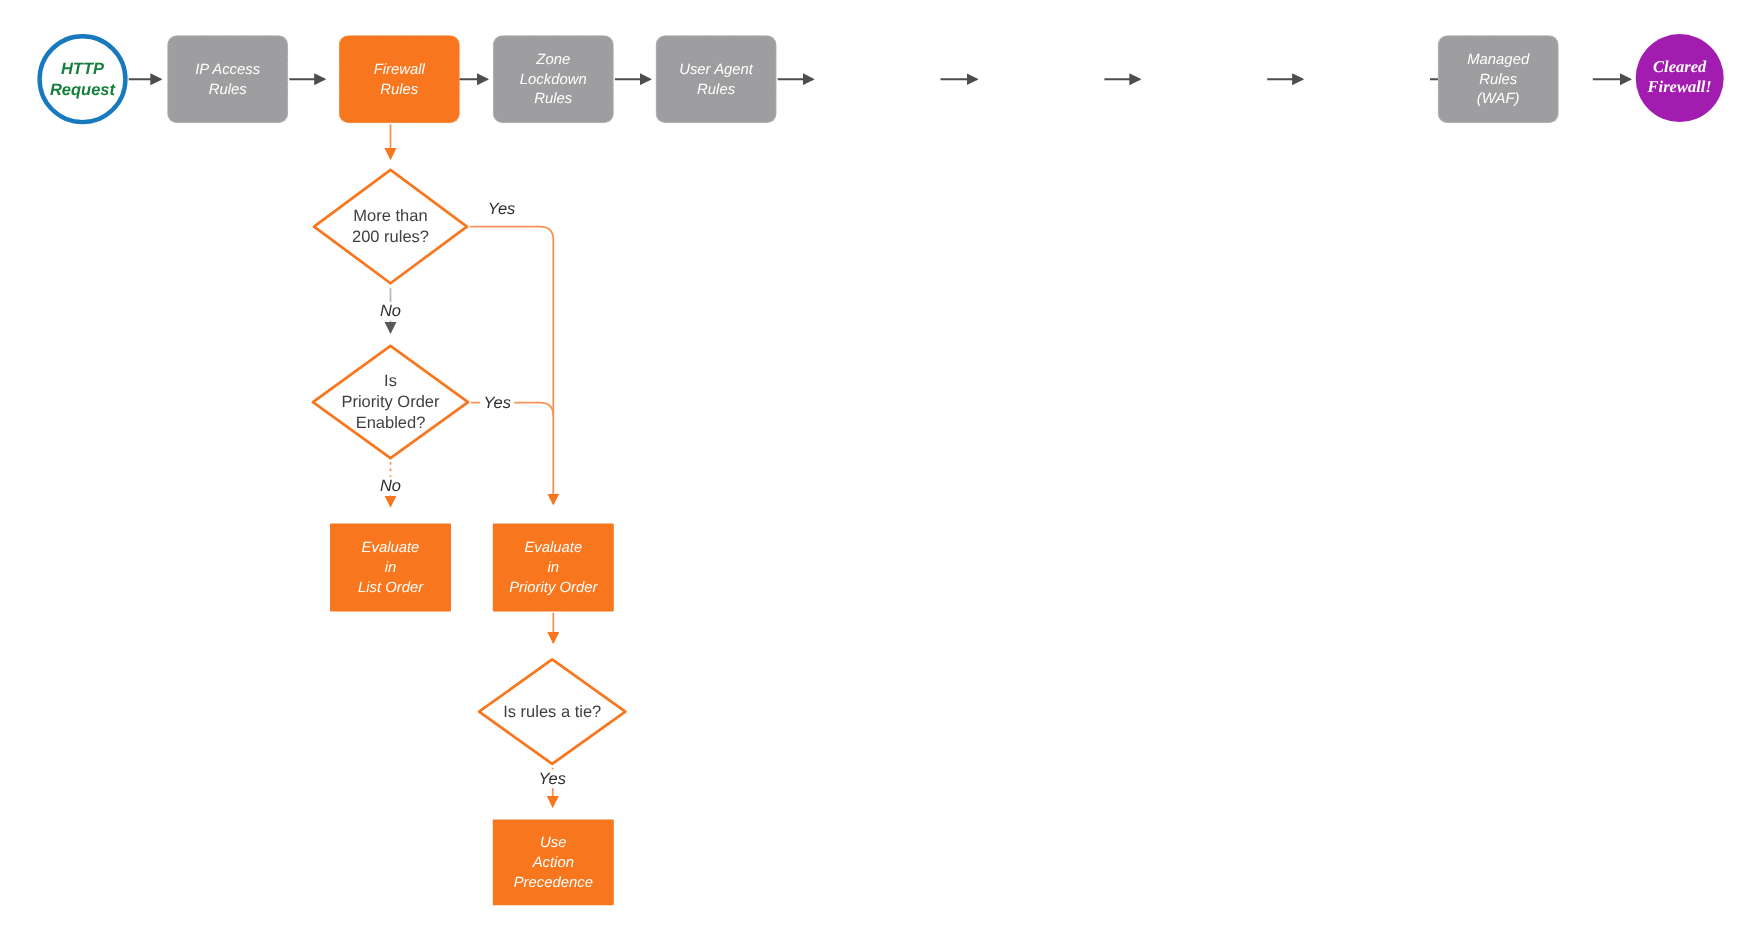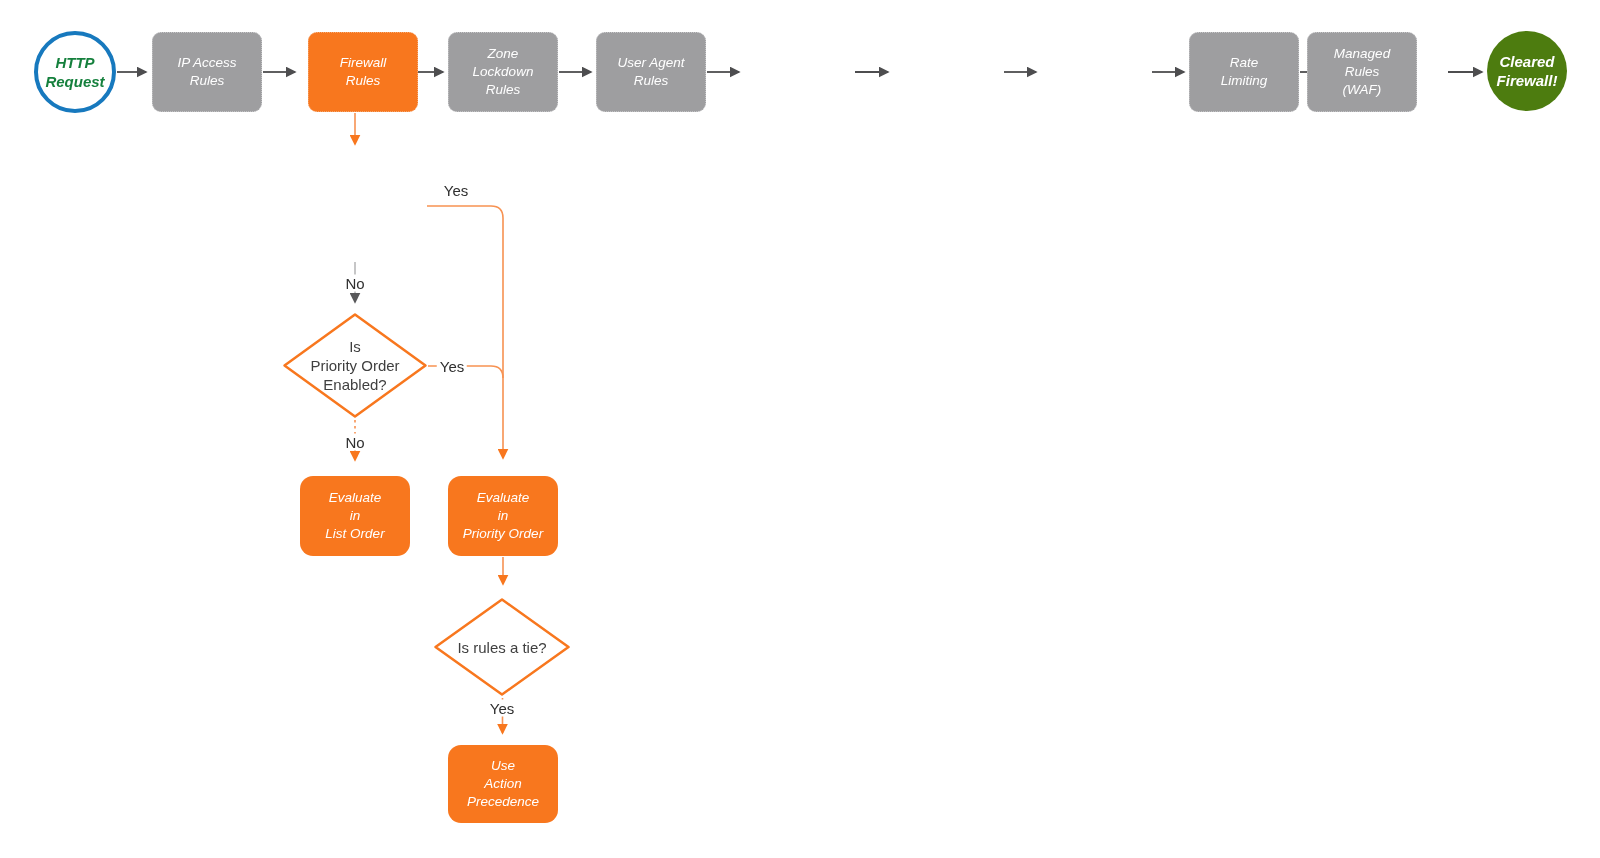--- a/index.html
+++ b/index.html
@@ -11,41 +11,41 @@
   .stage{
     position:absolute;top:32px;width:110px;height:80px;box-sizing:border-box;
     border-radius:9px;background:#9E9EA0;border:1px dotted #c6c6c8;
     color:#ffffff;font-style:italic;font-size:13.5px;line-height:18px;
     display:flex;align-items:center;justify-content:center;text-align:center;
     white-space:pre-line;
   }
   .stage--active{background:#F8771E;border-color:#f5a872;}
   .obox{
     position:absolute;width:110px;height:80px;box-sizing:border-box;
-    border-radius:13px;background:#F8771E;
+    border-radius:1px;background:#F8771E;
     color:#ffffff;font-style:italic;font-size:13.5px;line-height:18px;
     display:flex;align-items:center;justify-content:center;text-align:center;
     white-space:pre-line;
   }
   .circle{
     position:absolute;border-radius:50%;box-sizing:border-box;
     display:flex;align-items:center;justify-content:center;text-align:center;
     font-weight:bold;font-style:italic;font-size:15px;line-height:19px;
     white-space:pre-line;
   }
   .circle--start{left:34px;top:31px;width:82px;height:82px;background:#ffffff;
     border:4.5px solid #1779BE;color:#15803d;}
-  .circle--end{left:1487px;top:31px;width:80px;height:80px;background:#4d7c0f;
-    color:#ffffff;}
+  .circle--end{left:1487px;top:31px;width:80px;height:80px;background:#a21caf;
+    color:#ffffff;font-family:Liberation Serif, serif;}
   .diamond{position:absolute;display:flex;align-items:center;justify-content:center;text-align:center;}
   .diamond svg{position:absolute;left:0;top:0;width:100%;height:100%;}
   .diamond .dlabel{position:relative;font-size:15px;line-height:19px;color:#3F3F3F;white-space:pre-line;}
   .elabel{
     position:absolute;transform:translate(-50%,-50%);
-    font-size:15px;color:#2F2F2F;white-space:nowrap;
+    font-style:italic;font-size:15px;color:#2F2F2F;white-space:nowrap;
   }
   .elabel--online{background:#ffffff;padding:0 3px;}
 </style>
 </head>
 <body>
 
 <div class="canvas">
 
   <svg class="connectors" xmlns="http://www.w3.org/2000/svg">
     <defs>
@@ -90,29 +90,34 @@
 
   <div class="stage" style="left:152px">IP Access
 Rules</div>
   <div class="stage stage--active" style="left:308px">Firewall
 Rules</div>
   <div class="stage" style="left:448px">Zone
 Lockdown
 Rules</div>
   <div class="stage" style="left:596px">User Agent
 Rules</div>
-  <div class="stage" style="left:1189px">Rate
-Limiting</div>
   <div class="stage" style="left:1307px">Managed
 Rules
 (WAF)</div>
 
   <div class="circle circle--end">Cleared
 Firewall!</div>
 
+  <div class="diamond" style="left:283px;top:152px;width:144px;height:108px">
+    <svg viewBox="0 0 144 108">
+      <polygon points="72,2.5 141.5,54 72,105.5 2.5,54" fill="#ffffff" stroke="#F8771E" stroke-width="2.5" stroke-linejoin="round"></polygon>
+    </svg>
+    <div class="dlabel">More than
+200 rules?</div>
+  </div>
 
   <div class="diamond" style="left:282px;top:312px;width:146px;height:107px">
     <svg viewBox="0 0 146 107">
       <polygon points="73,2.5 143.5,53.5 73,104.5 2.5,53.5" fill="#ffffff" stroke="#F8771E" stroke-width="2.5" stroke-linejoin="round"></polygon>
     </svg>
     <div class="dlabel">Is
 Priority Order
 Enabled?</div>
   </div>
 

